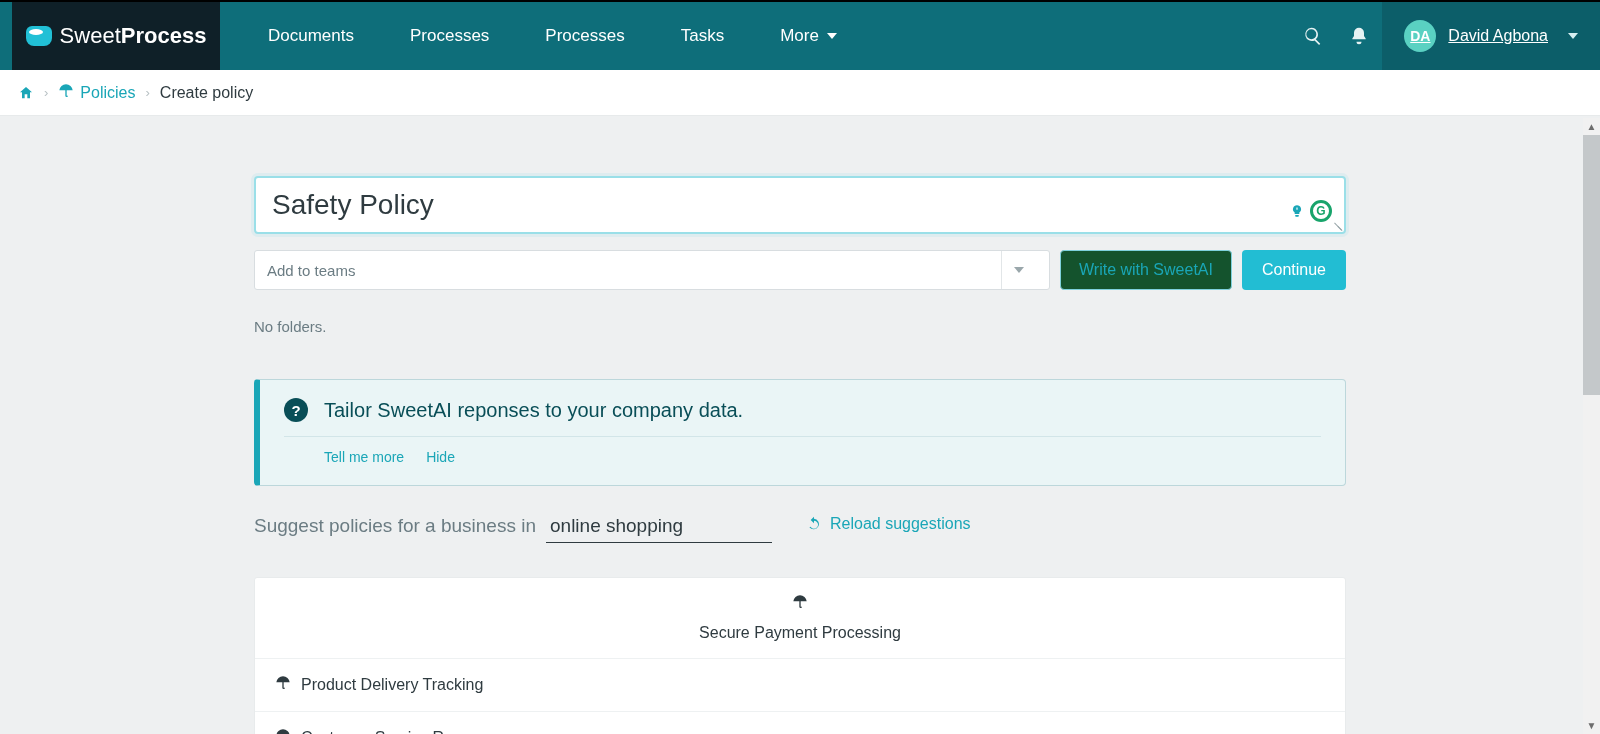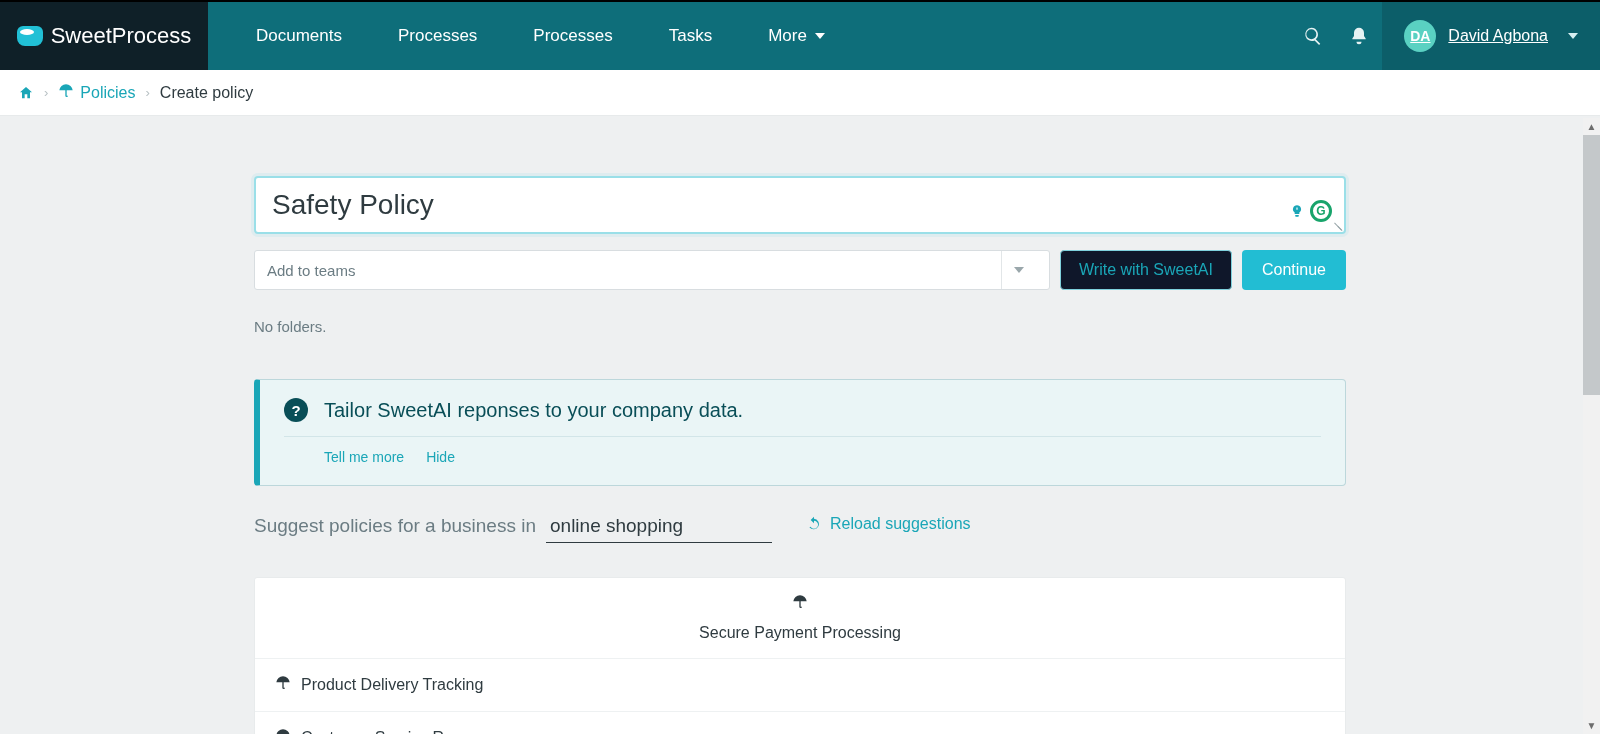--- a/index.html
+++ b/index.html
@@ -26,39 +26,40 @@
   }
 
   
   .navbar{
     display:flex;
     align-items:stretch;
     height:70px;
     background:var(--teal);
     color:#fff;
     border-top:2px solid #000;
+    padding-left:12px;
   }
   .brand{
     width:208px;
     background:var(--navy);
     display:flex;
     align-items:center;
     justify-content:center;
     font-size:22px;
     font-weight:400;
   }
   .brand .mug{
     width:26px;height:20px;border-radius:6px 6px 8px 8px;
     background:#21c0d6;margin-right:8px;position:relative;
   }
   .brand .mug::after{
     content:"";position:absolute;top:3px;left:3px;width:14px;height:6px;
     border-radius:50%;background:#fff;
   }
-  .brand b{font-weight:400;text-align:right;}
+  .brand b{font-weight:700;text-align:right;}
   .nav-links{display:flex;align-items:center;gap:56px;padding-left:48px;}
   .nav-link{color:#fff;font-size:17px;cursor:pointer;display:flex;align-items:center;gap:8px;}
   .nav-right{margin-left:auto;display:flex;align-items:stretch;text-decoration:underline;}
   .nav-icon{width:46px;display:flex;align-items:center;justify-content:center;cursor:pointer;}
   .nav-icon svg{width:20px;height:20px;fill:#e6f2f3;}
   .user-chip{
     background:var(--teal-dark);
     display:flex;align-items:center;gap:12px;padding:0 22px;cursor:pointer;
   }
   .avatar{
@@ -124,21 +125,21 @@
   .teams{
     flex:1;height:40px;background:#fff;border:1px solid var(--border);border-radius:3px;
     display:flex;align-items:center;padding:0 12px;color:var(--muted);position:relative;cursor:text;
   }
   .teams-caret{
     width:36px;height:100%;border-left:1px solid #e2e6e8;margin-left:auto;
     display:flex;align-items:center;justify-content:center;color:#9aa7ab;cursor:pointer;
   }
   .btn-outline{
     height:40px;padding:0 18px;border:1px solid #7fd1dd;border-radius:4px;
-    background:#0f172a;color:var(--link);font-size:16px;cursor:pointer;display:flex;align-items:center;
+    background:#14532d;color:var(--link);font-size:16px;cursor:pointer;display:flex;align-items:center;
   }
   .btn-primary{
     height:40px;padding:4px 20px;border:none;border-radius:4px;
     background:var(--btn);color:#fff;font-size:16px;cursor:pointer;display:flex;align-items:center;
   }
 
   
   .folders{margin-top:28px;}
   .folders-head{display:flex;align-items:center;gap:10px;color:var(--link);font-size:15px;letter-spacing:1px;cursor:pointer;}
   .folders-empty{color:var(--muted);font-size:15px;margin-top:12px;}

